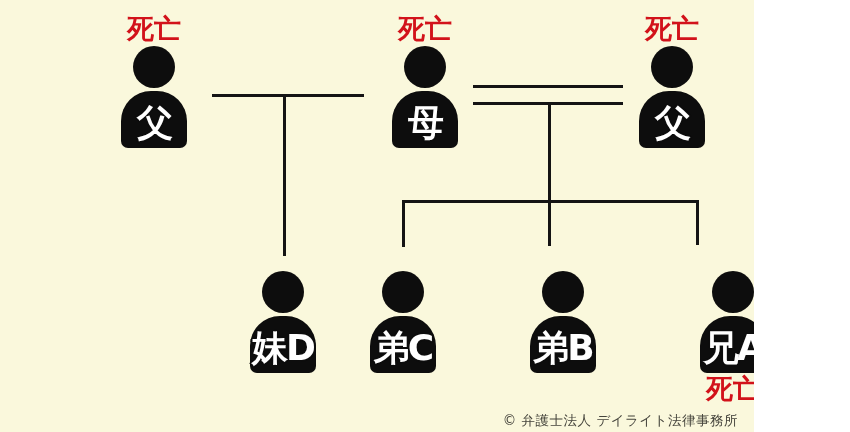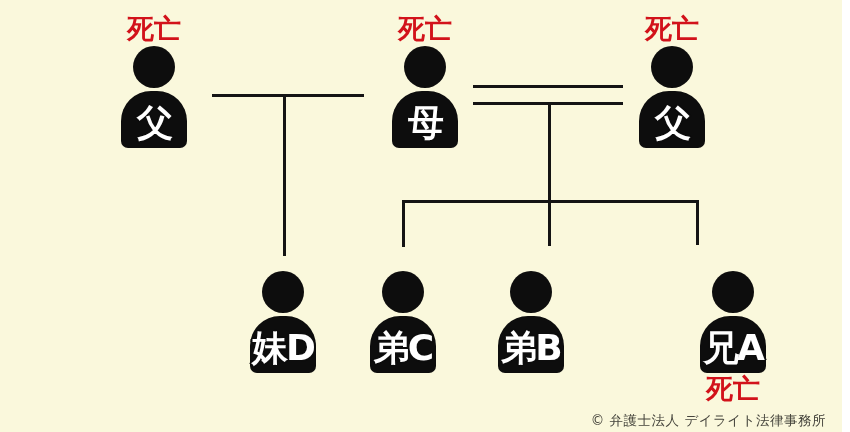--- a/index.html
+++ b/index.html
@@ -2,21 +2,21 @@
 <html><head>
 <meta charset="utf-8">
 <style>
   html, body {
     margin: 0;
     padding: 0;
     font-family: "DejaVu Sans", "Liberation Sans", sans-serif;
   }
   .stage {
     position: relative;
-    width: 842px;
+    width: 754px;
     height: 432px;
     background: #FAF8DC;
     overflow: hidden;
   }
   
   .line {
     position: absolute;
     background: #141414;
   }
   
@@ -122,21 +122,21 @@
     </div>
   </div>
 
   <div class="person" style="left:370px; top:271px;">
     <div class="head"></div>
     <div class="pbody">
       <span class="plabel">弟C</span>
     </div>
   </div>
 
-  <div class="person" style="left:498px; top:271px;">
+  <div class="person" style="left:530px; top:271px;">
     <div class="head"></div>
     <div class="pbody">
       <span class="plabel">弟B</span>
     </div>
   </div>
 
   <div class="person" style="left:700px; top:271px;">
     <div class="head"></div>
     <div class="pbody">
       <span class="plabel">兄A</span>

